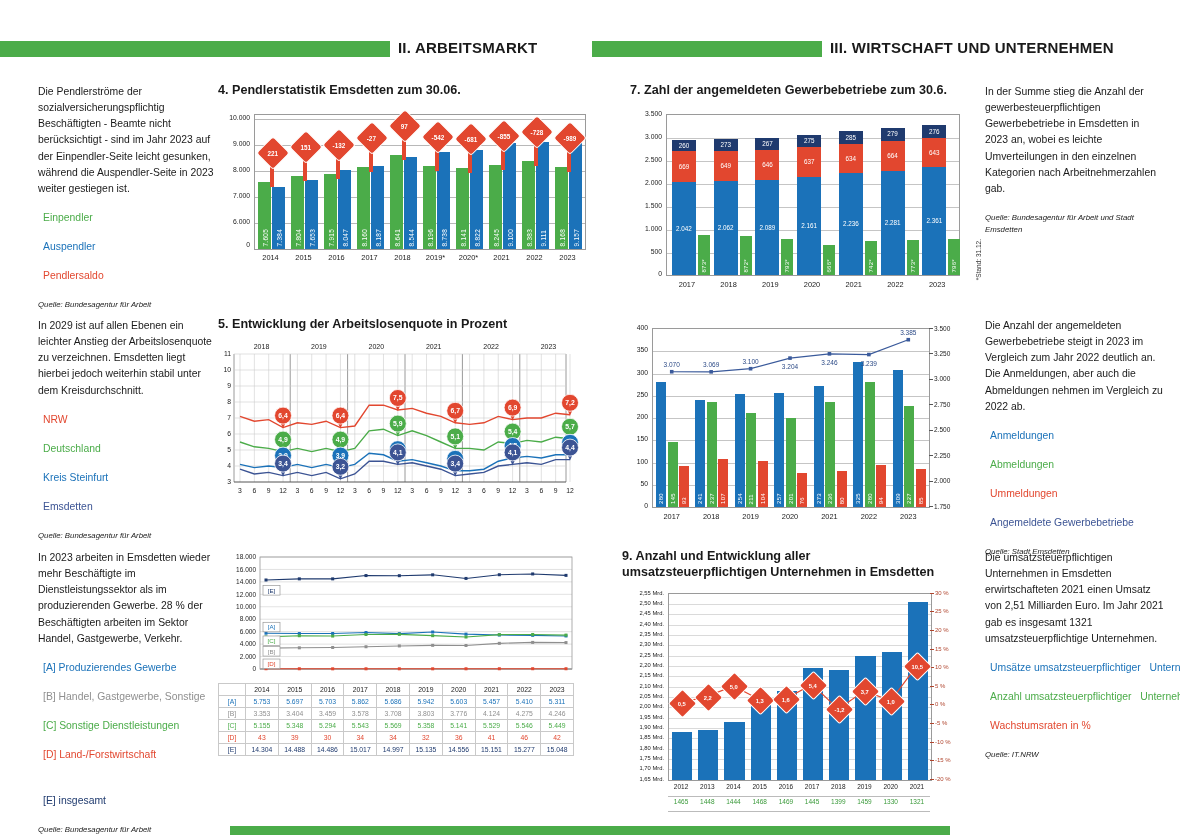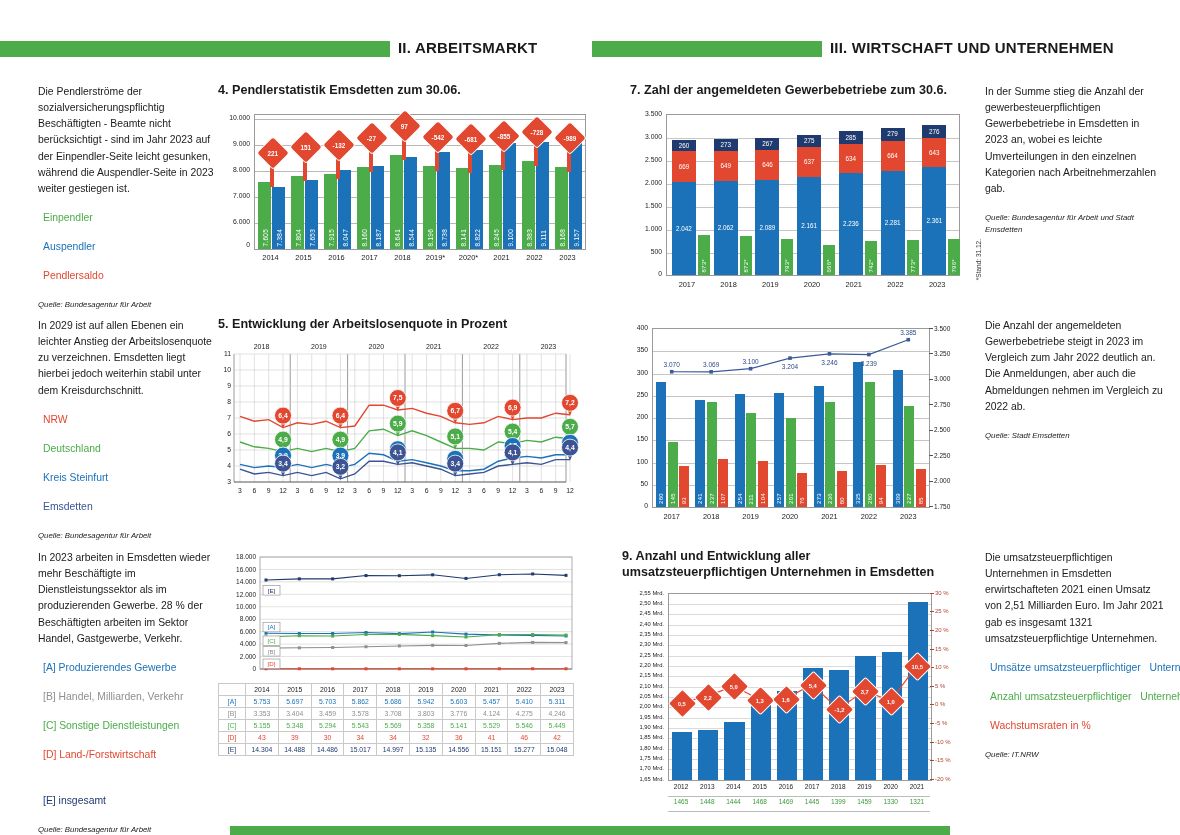--- a/index.html
+++ b/index.html
@@ -62,34 +62,40 @@
         <div class="legend-item" style="color: rgb(75, 172, 73);">Deutschland</div>
         <div class="legend-item" style="color: rgb(27, 114, 185);">Kreis Steinfurt</div>
         <div class="legend-item" style="color: rgb(60, 84, 148);">Emsdetten</div>
       </div>
     <div class="source">Quelle: Bundesagentur für Arbeit</div>
   </div>
   <div class="textcol" style="left:38px;top:550px">
     <div class="para">In 2023 arbeiten in Emsdetten wieder mehr Beschäftigte im Dienstleistungssektor als im produzierenden Gewerbe. 28 % der Beschäftigten arbeiten im Sektor Handel, Gastgewerbe, Verkehr.</div>
     <div>
         <div class="legend-item" style="color: rgb(27, 114, 185);">[A] Produzierendes Gewerbe</div>
-        <div class="legend-item" style="color: rgb(143, 143, 143);">[B] Handel, Milliarden, Verkehr</div>
+        <div class="legend-item" style="color: rgb(143, 143, 143);">[B] Handel, Gastgewerbe, Sonstige</div>
         <div class="legend-item" style="color: rgb(75, 172, 73);">[C] Sonstige Dienstleistungen</div>
         <div class="legend-item" style="color: rgb(226, 71, 47);">[D] Land-/Forstwirtschaft</div>
         <div class="legend-item" style="color: rgb(31, 58, 110); margin-top: 30px;">[E] insgesamt</div>
       </div>
     <div class="source">Quelle: Bundesagentur für Arbeit</div>
   </div>
 
   <div class="textcol" style="left:985px;top:84px">
     <div class="para">In der Summe stieg die Anzahl der gewerbesteuerpflichtigen Gewerbebetriebe in Emsdetten in 2023 an, wobei es leichte Umverteilungen in den einzelnen Kategorien nach Arbeitnehmerzahlen gab.</div>
     <div class="source">Quelle: Bundesagentur für Arbeit und Stadt Emsdetten</div>
   </div>
   <div class="textcol" style="left:985px;top:318px">
     <div class="para">Die Anzahl der angemeldeten Gewerbebetriebe steigt in 2023 im Vergleich zum Jahr 2022 deutlich an. Die Anmeldungen, aber auch die Abmeldungen nehmen im Vergleich zu 2022 ab.</div>
+    <div>
+        <div class="legend-item" style="color: rgb(27, 114, 185);">Anmeldungen</div>
+        <div class="legend-item" style="color: rgb(75, 172, 73);">Abmeldungen</div>
+        <div class="legend-item" style="color: rgb(226, 71, 47);">Ummeldungen</div>
+        <div class="legend-item" style="color: rgb(60, 84, 148);">Angemeldete Gewerbebetriebe</div>
+      </div>
     <div class="source">Quelle: Stadt Emsdetten</div>
   </div>
   <div class="textcol" style="left:985px;top:550px">
     <div class="para">Die umsatzsteuerpflichtigen Unternehmen in Emsdetten erwirtschafteten 2021 einen Umsatz von 2,51 Milliarden Euro. Im Jahr 2021 gab es insgesamt 1321 umsatzsteuerpflichtige Unternehmen.</div>
     <div>
         <div class="legend-item" style="color: rgb(27, 114, 185);">Umsätze umsatzsteuerpflichtiger&nbsp;&nbsp; Unternehmen in Milliarden</div>
         <div class="legend-item" style="color: rgb(75, 172, 73);">Anzahl umsatzsteuerpflichtiger&nbsp;&nbsp; Unternehmen</div>
         <div class="legend-item" style="color: rgb(226, 71, 47);">Wachstumsraten in %</div>
       </div>
     <div class="source">Quelle: IT.NRW</div>

